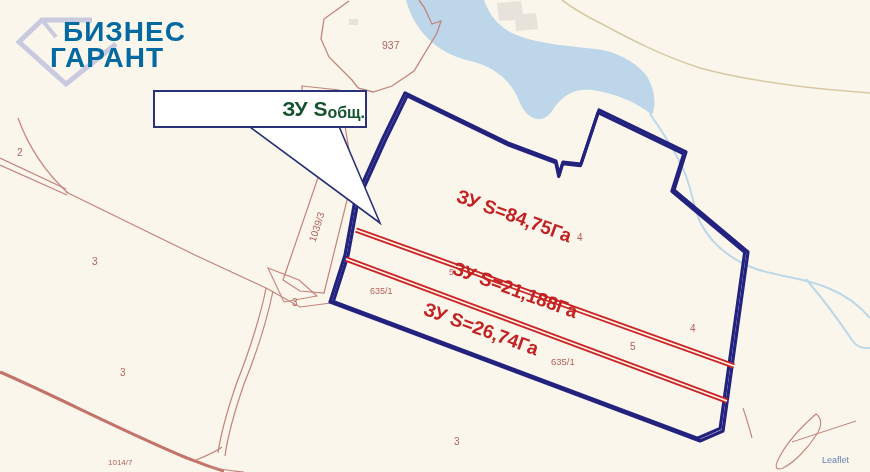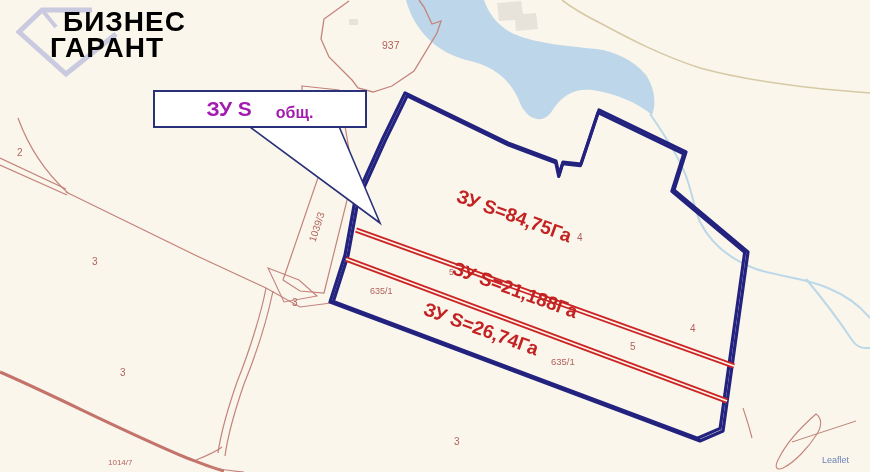--- a/index.html
+++ b/index.html
@@ -2,34 +2,34 @@
 <html><head>
 <meta charset="utf-8">
 <style>
   html,body{margin:0;padding:0;background:#888;}
   .screen{
     position:relative;width:870px;height:472px;overflow:hidden;
     background:#faf6ec;font-family:"Liberation Sans",sans-serif;
   }
   svg{position:absolute;left:0;top:0;}
   .watermark{
-    position:absolute;left:6px;top:0;width:210px;height:80px;
-    color:#000000;pointer-events:none;text-decoration:underline;
+    position:absolute;left:6px;top:10px;width:210px;height:80px;
+    color:#0369a1;pointer-events:none;text-decoration:underline;
   }
   .watermark .wm-line1{
     position:absolute;left:57px;top:6px;font-size:28px;font-weight:bold;letter-spacing:1px;
   }
   .watermark .wm-line2{
     position:absolute;left:44px;top:32px;font-size:28px;font-weight:bold;letter-spacing:1px;
   }
   .callout-box{
     position:absolute;left:153px;top:90px;width:210px;height:34px;
     background:#ffffff;border:2px solid #293178;
-    display:flex;align-items:center;justify-content:center;
-    color:#a21caf;font-weight:bold;font-size:21px;white-space:nowrap;gap:24px;
+    display:flex;align-items:center;justify-content:flex-end;
+    color:#14532d;font-weight:bold;font-size:21px;white-space:nowrap;
   }
   .callout-box .sub{font-size:16px;position:relative;top:4px;font-weight:bold;}
   .attribution{
     position:absolute;left:822px;top:455px;font-size:9px;color:#6c83b5;
   }
   .num{fill:#b2625c;font-family:"Liberation Sans",sans-serif;}
   .strip-label{fill:#c32222;font-weight:bold;font-size:19px;font-family:"Liberation Sans",sans-serif;}
 </style>
 </head>
 <body>

